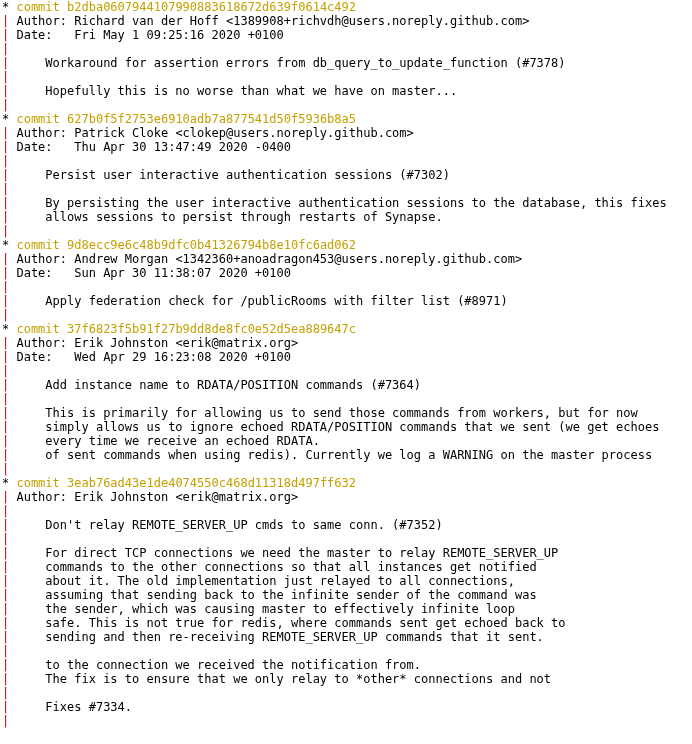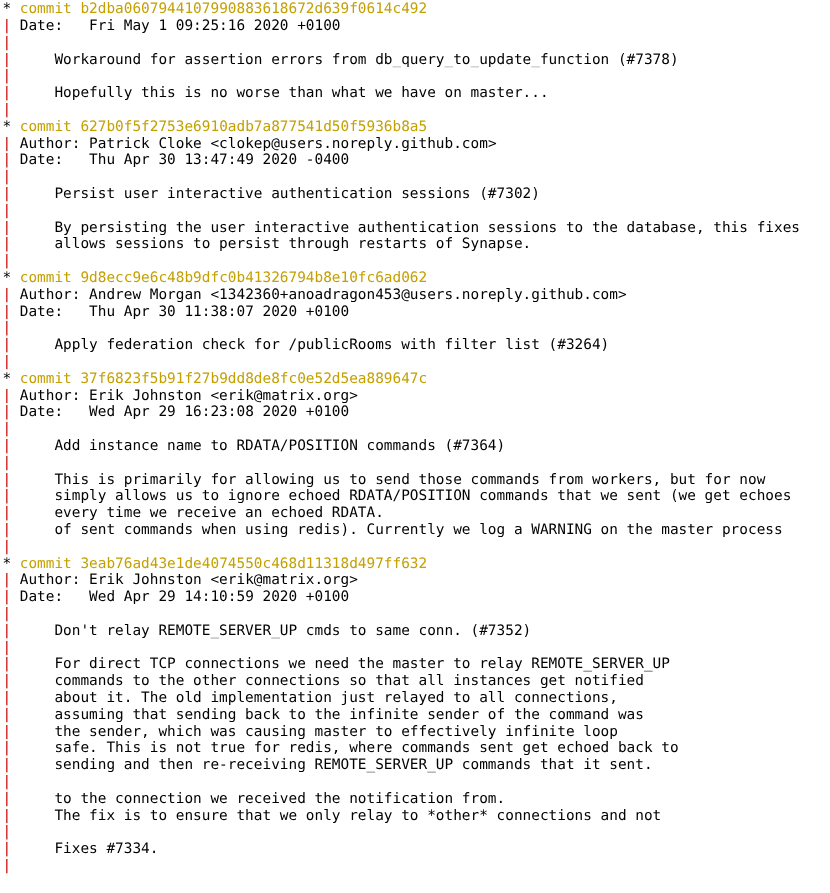--- a/index.html
+++ b/index.html
@@ -25,20 +25,21 @@
   .after-author { margin-left: 1ch; }
   .after-date { margin-left: 3ch; }
   .msg { margin-left: 4ch; }
 </style>
 </head>
 <body>
 
 <div id="terminal" style="--fg: #000000; --edge: #cc0000; --node: #000000; --commit: #c4a000; background: rgb(255, 255, 255);">
     <div>
       <div class="line"><span class="g node">*</span><span class="commitline">commit</span><span class="commitline hash">b2dba0607944107990883618672d639f0614c492</span></div>
+      <div class="line"><span class="g edge">|</span><span>Author:</span><span class="after-author">Richard van der Hoff &lt;1389908+richvdh@users.noreply.github.com&gt;</span></div>
       <div class="line"><span class="g edge">|</span><span>Date:</span><span class="after-date">Fri May 1 09:25:16 2020 +0100</span></div>
       <div class="line"><span class="g edge">|</span></div>
       <div class="line"><span class="g edge">|</span><span class="msg">Workaround for assertion errors from db_query_to_update_function (#7378)</span></div>
       <div class="line"><span class="g edge">|</span></div>
       <div class="line"><span class="g edge">|</span><span class="msg">Hopefully this is no worse than what we have on master...</span></div>
       <div class="line"><span class="g edge">|</span></div>
     </div>
     <div>
       <div class="line"><span class="g node">*</span><span class="commitline">commit</span><span class="commitline hash">627b0f5f2753e6910adb7a877541d50f5936b8a5</span></div>
       <div class="line"><span class="g edge">|</span><span>Author:</span><span class="after-author">Patrick Cloke &lt;clokep@users.noreply.github.com&gt;</span></div>
@@ -46,42 +47,41 @@
       <div class="line"><span class="g edge">|</span></div>
       <div class="line"><span class="g edge">|</span><span class="msg">Persist user interactive authentication sessions (#7302)</span></div>
       <div class="line"><span class="g edge">|</span></div>
       <div class="line"><span class="g edge">|</span><span class="msg">By persisting the user interactive authentication sessions to the database, this fixes</span></div>
       <div class="line"><span class="g edge">|</span><span class="msg">allows sessions to persist through restarts of Synapse.</span></div>
       <div class="line"><span class="g edge">|</span></div>
     </div>
     <div>
       <div class="line"><span class="g node">*</span><span class="commitline">commit</span><span class="commitline hash">9d8ecc9e6c48b9dfc0b41326794b8e10fc6ad062</span></div>
       <div class="line"><span class="g edge">|</span><span>Author:</span><span class="after-author">Andrew Morgan &lt;1342360+anoadragon453@users.noreply.github.com&gt;</span></div>
-      <div class="line"><span class="g edge">|</span><span>Date:</span><span class="after-date">Thu Apr 30 11:38:07 2020 +0100</span></div>
+      <div class="line"><span class="g edge">|</span><span>Date:</span><span class="after-date">Sun Apr 30 11:38:07 2020 +0100</span></div>
       <div class="line"><span class="g edge">|</span></div>
-      <div class="line"><span class="g edge">|</span><span class="msg">Apply federation check for /publicRooms with filter list (#3264)</span></div>
+      <div class="line"><span class="g edge">|</span><span class="msg">Apply federation check for /publicRooms with filter list (#8971)</span></div>
       <div class="line"><span class="g edge">|</span></div>
     </div>
     <div>
       <div class="line"><span class="g node">*</span><span class="commitline">commit</span><span class="commitline hash">37f6823f5b91f27b9dd8de8fc0e52d5ea889647c</span></div>
       <div class="line"><span class="g edge">|</span><span>Author:</span><span class="after-author">Erik Johnston &lt;erik@matrix.org&gt;</span></div>
       <div class="line"><span class="g edge">|</span><span>Date:</span><span class="after-date">Wed Apr 29 16:23:08 2020 +0100</span></div>
       <div class="line"><span class="g edge">|</span></div>
       <div class="line"><span class="g edge">|</span><span class="msg">Add instance name to RDATA/POSITION commands (#7364)</span></div>
       <div class="line"><span class="g edge">|</span></div>
       <div class="line"><span class="g edge">|</span><span class="msg">This is primarily for allowing us to send those commands from workers, but for now</span></div>
       <div class="line"><span class="g edge">|</span><span class="msg">simply allows us to ignore echoed RDATA/POSITION commands that we sent (we get echoes</span></div>
       <div class="line"><span class="g edge">|</span><span class="msg">every time we receive an echoed RDATA.</span></div>
       <div class="line"><span class="g edge">|</span><span class="msg">of sent commands when using redis). Currently we log a WARNING on the master process</span></div>
       <div class="line"><span class="g edge">|</span></div>
     </div>
     <div>
       <div class="line"><span class="g node">*</span><span class="commitline">commit</span><span class="commitline hash">3eab76ad43e1de4074550c468d11318d497ff632</span></div>
       <div class="line"><span class="g edge">|</span><span>Author:</span><span class="after-author">Erik Johnston &lt;erik@matrix.org&gt;</span></div>
-      <div class="line"><span class="g edge">|</span><span>Date:</span><span class="after-date">Wed Apr 29 14:10:59 2020 +0100</span></div>
       <div class="line"><span class="g edge">|</span></div>
       <div class="line"><span class="g edge">|</span><span class="msg">Don't relay REMOTE_SERVER_UP cmds to same conn. (#7352)</span></div>
       <div class="line"><span class="g edge">|</span></div>
       <div class="line"><span class="g edge">|</span><span class="msg">For direct TCP connections we need the master to relay REMOTE_SERVER_UP</span></div>
       <div class="line"><span class="g edge">|</span><span class="msg">commands to the other connections so that all instances get notified</span></div>
       <div class="line"><span class="g edge">|</span><span class="msg">about it. The old implementation just relayed to all connections,</span></div>
       <div class="line"><span class="g edge">|</span><span class="msg">assuming that sending back to the infinite sender of the command was</span></div>
       <div class="line"><span class="g edge">|</span><span class="msg">the sender, which was causing master to effectively infinite loop</span></div>
       <div class="line"><span class="g edge">|</span><span class="msg">safe. This is not true for redis, where commands sent get echoed back to</span></div>
       <div class="line"><span class="g edge">|</span><span class="msg">sending and then re-receiving REMOTE_SERVER_UP commands that it sent.</span></div>

